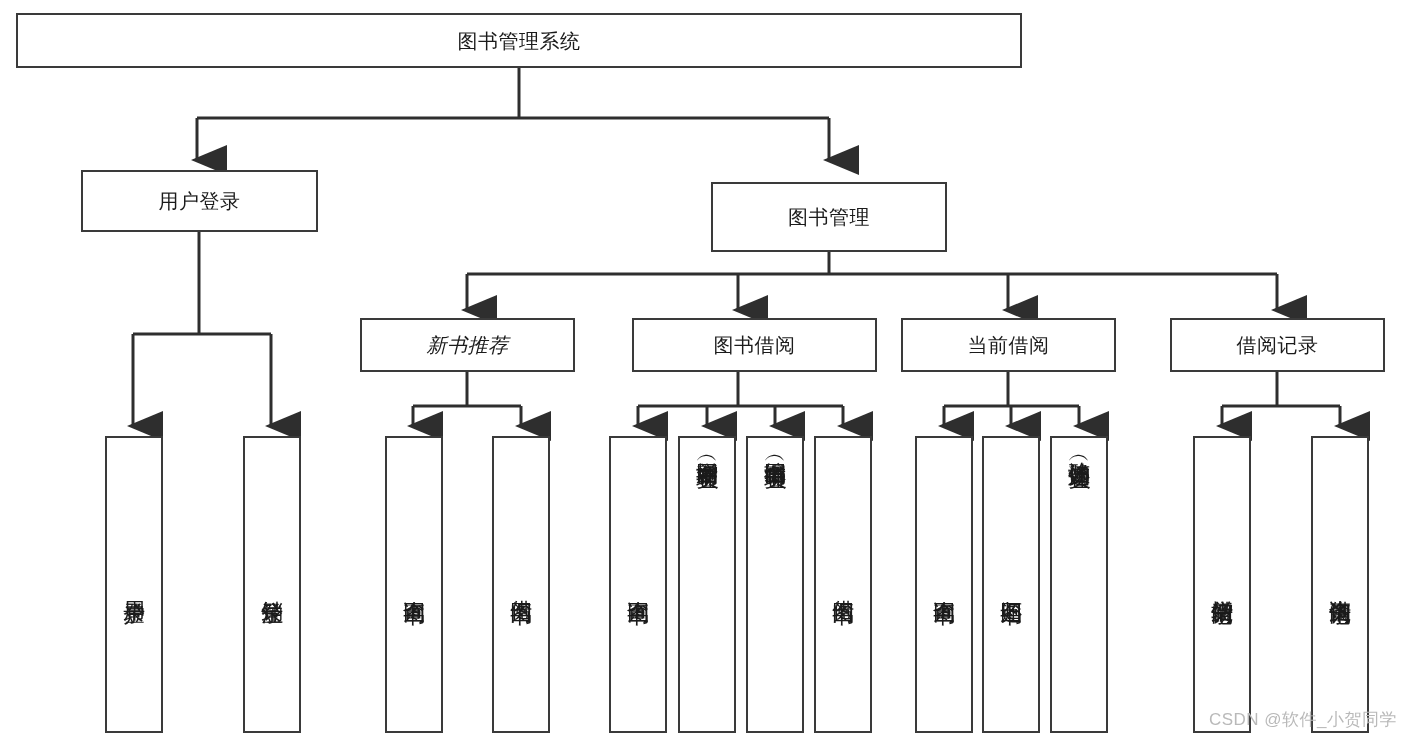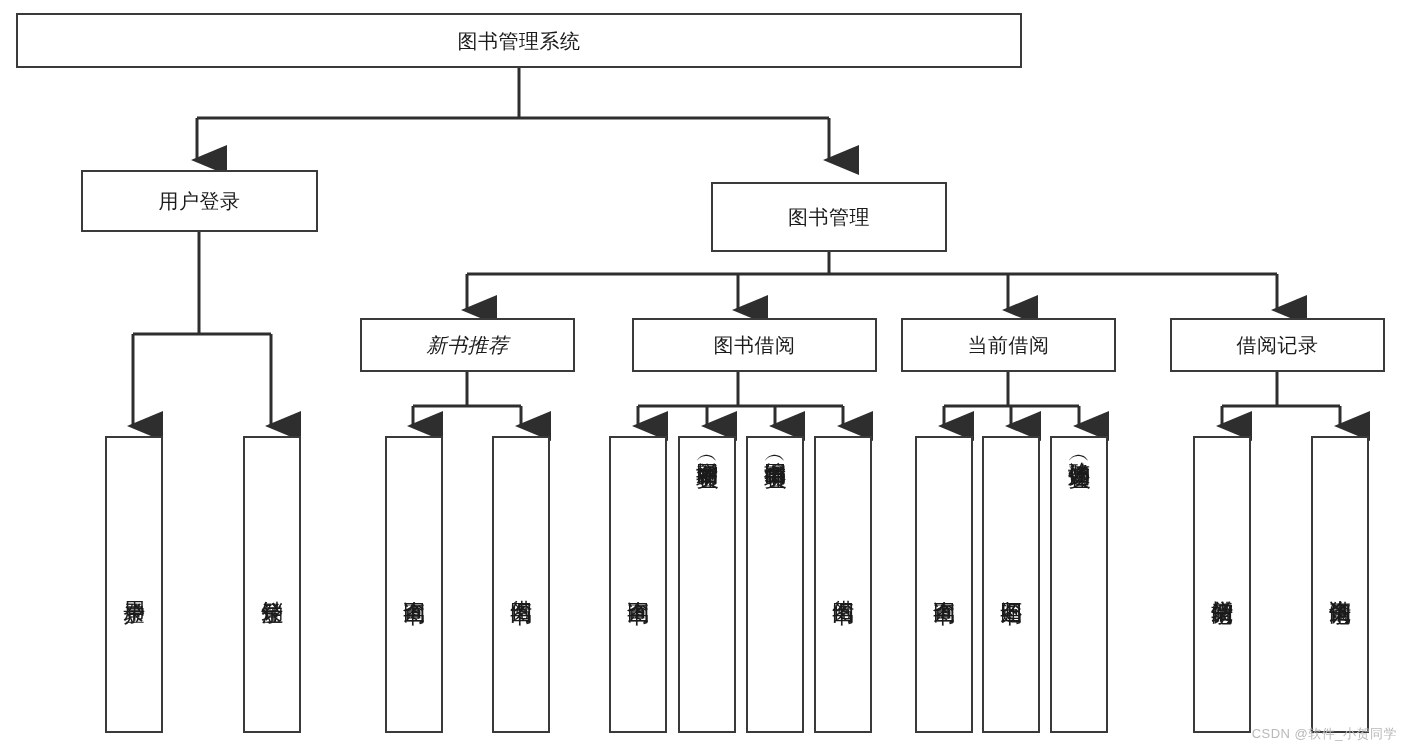--- a/index.html
+++ b/index.html
@@ -54,22 +54,22 @@
     letter-spacing: 1px;
     white-space: pre-line;
   }
   .node.vertical.centered {
     align-items: center;
     padding-top: 0;
   }
   #watermark {
     position: absolute;
     right: 8px;
-    bottom: 4px;
-    font-size: 13px;
+    bottom: 16px;
+    font-size: 17px;
     color: #b9b9b9;
     letter-spacing: 0.5px;
     z-index: 5;
     white-space: nowrap;
   }
 </style>
 </head>
 <body>
 
 <div id="canvas">

